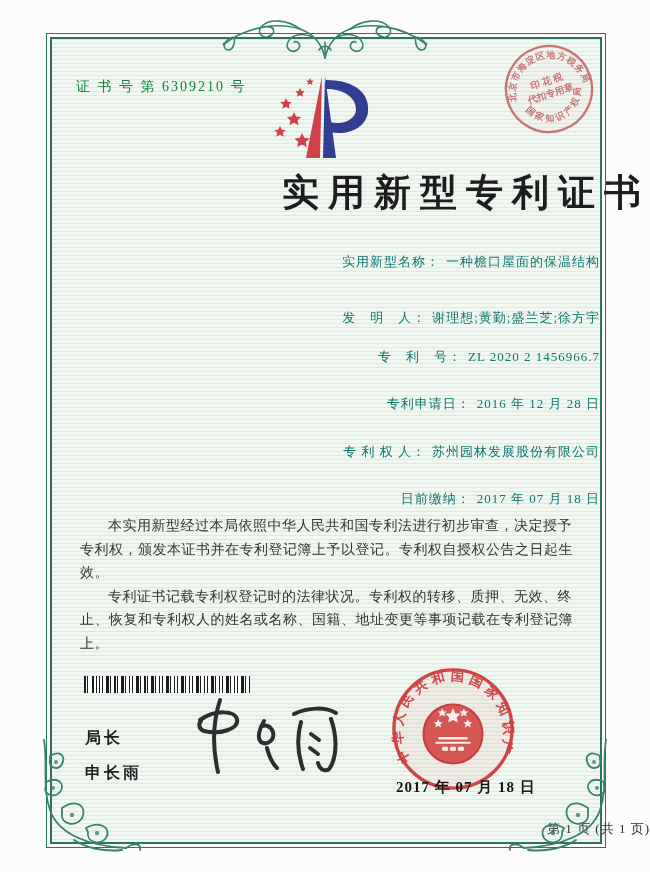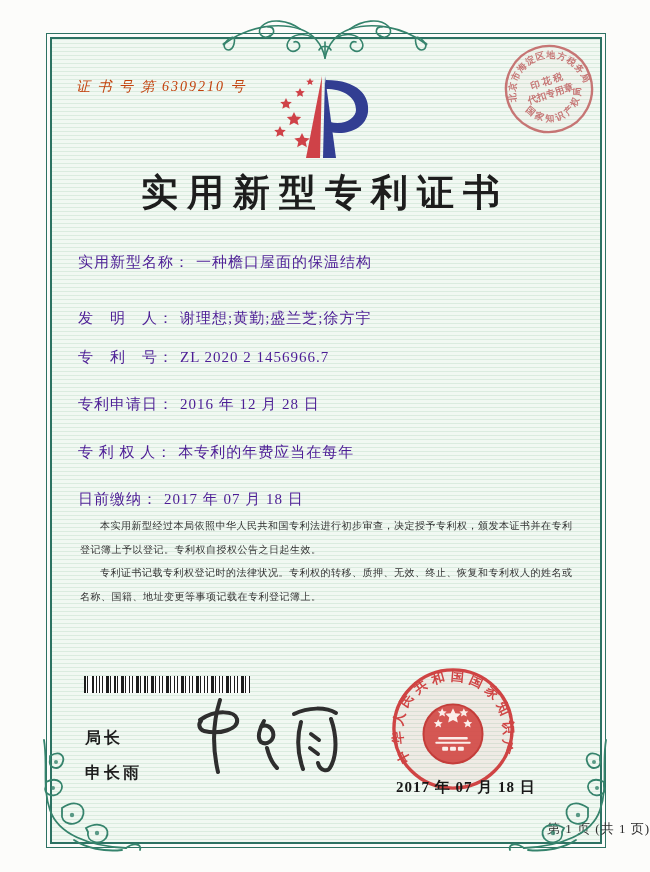--- a/index.html
+++ b/index.html
@@ -19,39 +19,39 @@
     border:2px solid #2d7263;
     background:
       repeating-linear-gradient(180deg,
         rgba(126,186,148,0.20) 0px, rgba(126,186,148,0.20) 1px,
         rgba(255,255,255,0) 1px, rgba(255,255,255,0) 4px),
       #f1f8f2;
   }
   
   .cert-no{
     position:absolute;left:76px;top:78px;
-    font-size:14px;letter-spacing:2px;color:#c2410c;font-style:italic;
+    font-size:14px;letter-spacing:2px;color:#15803d;
   }
   .logo{position:absolute;left:266px;top:70px;width:118px;height:98px;}
   .tax-stamp{position:absolute;left:502px;top:42px;width:94px;height:94px;opacity:.85;}
   .title{
-    position:absolute;left:0;right:0;top:168px;text-align:center;
+    position:absolute;left:0;right:0;top:168px;text-align:right;
     font-size:37px;font-weight:700;letter-spacing:9px;color:#1d1d1d;
   }
   
   .field-row{
     position:absolute;left:78px;right:50px;
-    font-size:15px;color:#4c1d95;letter-spacing:1px;white-space:nowrap;
+    font-size:13px;color:#0f766e;letter-spacing:1px;white-space:nowrap;text-align:right;
   }
   .f1{top:253px}.f2{top:309px}.f3{top:348px}.f4{top:395px}.f5{top:443px}.f6{top:490px}
   .flabel{margin-right:6px;}
   
   .body-text{
     position:absolute;left:80px;top:514px;width:494px;
-    font-size:10px;line-height:23.5px;letter-spacing:.5px;color:#333;
+    font-size:14px;line-height:23.5px;letter-spacing:.5px;color:#333;
   }
   .body-text p{margin:0;text-indent:2em;}
   
   .barcode{
     position:absolute;left:84px;top:676px;width:166px;height:17px;
     background:repeating-linear-gradient(90deg,
       #1c1c1c 0 1.5px,#fdfdfd 1.5px 3px,
       #1c1c1c 3px 4px,#fdfdfd 4px 7.5px,
       #1c1c1c 7.5px 10px,#fdfdfd 10px 11.5px,
       #1c1c1c 11.5px 12.5px,#fdfdfd 12.5px 15px);
@@ -143,21 +143,21 @@
 <div class="field-row f2">
   <span class="flabel">发　明　人：</span><span class="fvalue">谢理想;黄勤;盛兰芝;徐方宇</span>
 </div>
 <div class="field-row f3">
   <span class="flabel">专　利　号：</span><span class="fvalue">ZL 2020 2 1456966.7</span>
 </div>
 <div class="field-row f4">
   <span class="flabel">专利申请日：</span><span class="fvalue">2016 年 12 月 28 日</span>
 </div>
 <div class="field-row f5">
-  <span class="flabel">专 利 权 人：</span><span class="fvalue">本专利的年费应当在每年</span>
+  <span class="flabel">专 利 权 人：</span><span class="fvalue">苏州园林发展股份有限公司</span>
 </div>
 <div class="field-row f6">
   <span class="flabel">日前缴纳：</span><span class="fvalue">2017 年 07 月 18 日</span>
 </div>
 
 <div class="body-text">
   <p>本实用新型经过本局依照中华人民共和国专利法进行初步审查，决定授予专利权，颁发本证书并在专利登记簿上予以登记。专利权自授权公告之日起生效。</p>
   <p>专利证书记载专利权登记时的法律状况。专利权的转移、质押、无效、终止、恢复和专利权人的姓名或名称、国籍、地址变更等事项记载在专利登记簿上。</p>
 </div>
 

